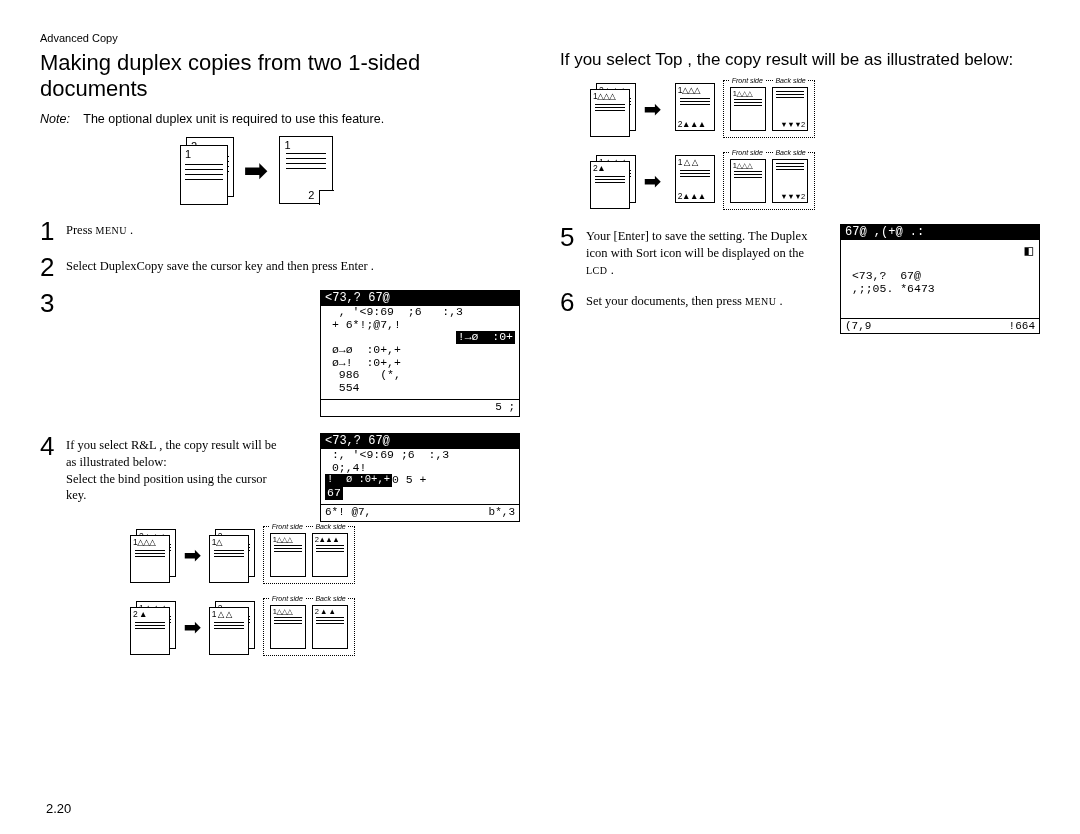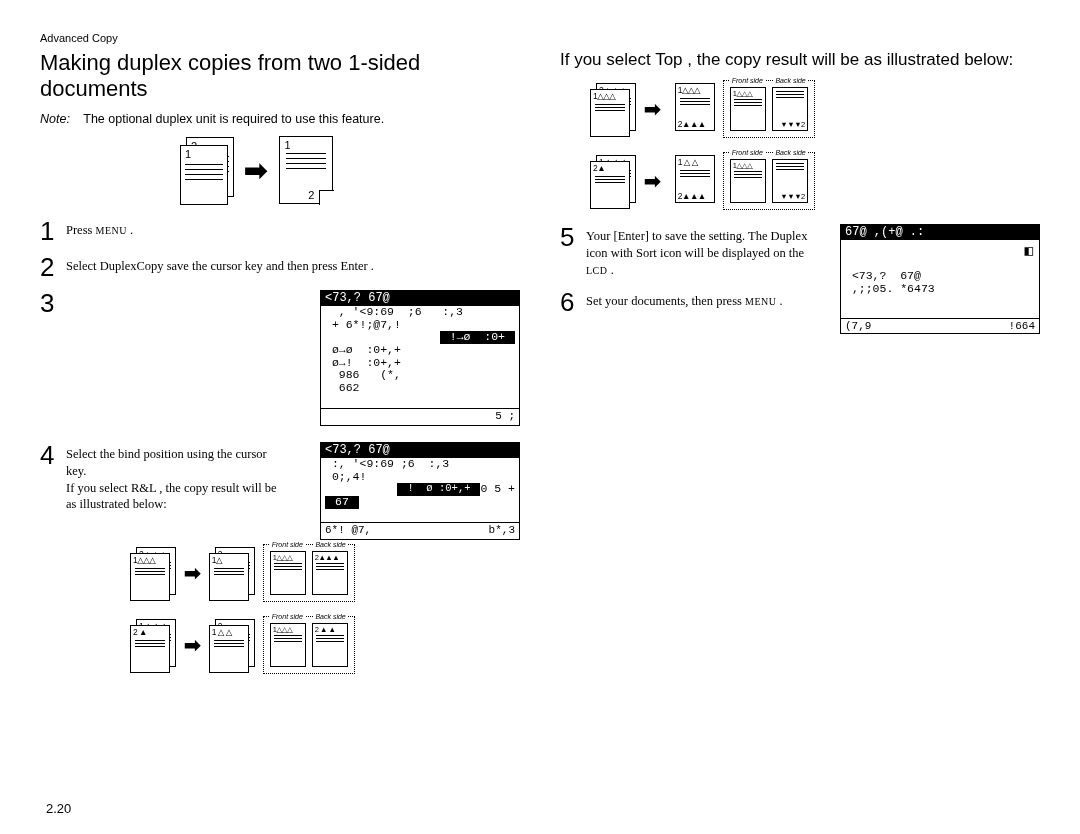--- a/index.html
+++ b/index.html
@@ -44,22 +44,22 @@
   .duplex-doc .dlines { margin:16px 6px 0 6px; }
   .duplex-doc .dlines div { border-top:1.5px solid #000; margin-bottom:4px; height:0; }
 
   
   .lcd {
     width: 200px; border: 1.5px solid #000; font-family: "Courier New", monospace;
     font-size: 12px; line-height: 1.1; padding-bottom:2px; background:#fff;
   }
   .lcd .hdr { background:#000; color:#fff; padding:1px 4px; font-size:12px; }
   .lcd .ln { padding:0 4px; white-space: pre; font-size:11.5px; }
-  .lcd .hl { background:#000; color:#fff; padding:0 10px; display:inline-block; }
-  .lcd .ftr { border-top:1px solid #000; margin-top:13px; display:flex; justify-content:space-between; padding:1px 4px; font-size:11px;}
+  .lcd .hl { background:#000; color:#fff; padding:0 2px; display:inline-block; }
+  .lcd .ftr { border-top:1px solid #000; margin-top:4px; display:flex; justify-content:space-between; padding:1px 4px; font-size:11px;}
   .lcd-group { margin-left: 20px; }
 
   
   .mini-row { display:flex; align-items:center; gap:8px; margin-bottom:14px; }
   .mini-stack { position:relative; width:46px; height:52px; }
   .mini-doc { position:absolute; width:40px; height:48px; border:1.5px solid #000; background:#fff; }
   .mini-doc .toprow { position:absolute; top:1px; left:2px; font-size:8.5px; white-space:nowrap; letter-spacing:-.5px; }
   .mini-doc .botrow { position:absolute; bottom:1px; left:2px; font-size:8.5px; white-space:nowrap; letter-spacing:-.5px; }
   .mini-doc .lns { margin:14px 4px 0 4px; }
   .mini-doc .lns div { border-top:1px solid #000; margin-bottom:2px; }
@@ -152,45 +152,45 @@
         <div class="step-num">3</div>
       </div>
       <div class="lcd lcd-group">
         <div class="hdr">&lt;73,?   67@</div>
         <div class="ln">  , '&lt;9:69  ;6   :,3</div>
         <div class="ln"> + 6*!;@7,!</div>
         <div class="ln" style="text-align:right"><span class="hl">!→ø  :0+</span></div>
         <div class="ln"> ø→ø  :0+,+</div>
         <div class="ln"> ø→!  :0+,+</div>
         <div class="ln">  986   (*,</div>
-        <div class="ln">  662</div>
+        <div class="ln">  554</div>
         <div class="ftr">
             <span></span>
             <span>5 ;</span>
           </div>
       </div>
     </div>
 
     <div class="row" style="margin-top:16px">
       <div class="step" style="flex:1">
         <div class="step-num">4</div>
         <div class="step-body">
-          <div>Select the bind position using the cursor key.</div>
           <div>
             <span>If you select </span>
             <span>R&amp;L</span>
             <span> , the copy result will be as illustrated below:</span>
           </div>
+          <div>Select the bind position using the cursor key.</div>
         </div>
       </div>
       <div class="lcd lcd-group">
         <div class="hdr">&lt;73,?   67@</div>
         <div class="ln"> :, '&lt;9:69 ;6  :,3</div>
         <div class="ln"> 0;,4!</div>
-        <div class="ln" style="display:flex; justify-content:flex-end">
+        <div class="ln" style="display:flex; justify-content:flex-start">
           <span class="hl" style="font-size:10.5px">!  ø :0+,+</span>
           <span>0 5 +</span>
         </div>
         <div class="ln" style="text-align:left"><span class="hl">67</span></div>
         <div class="ftr">
           <span>6*! @7,</span>
           <span>b*,3</span>
         </div>
       </div>
     </div>

